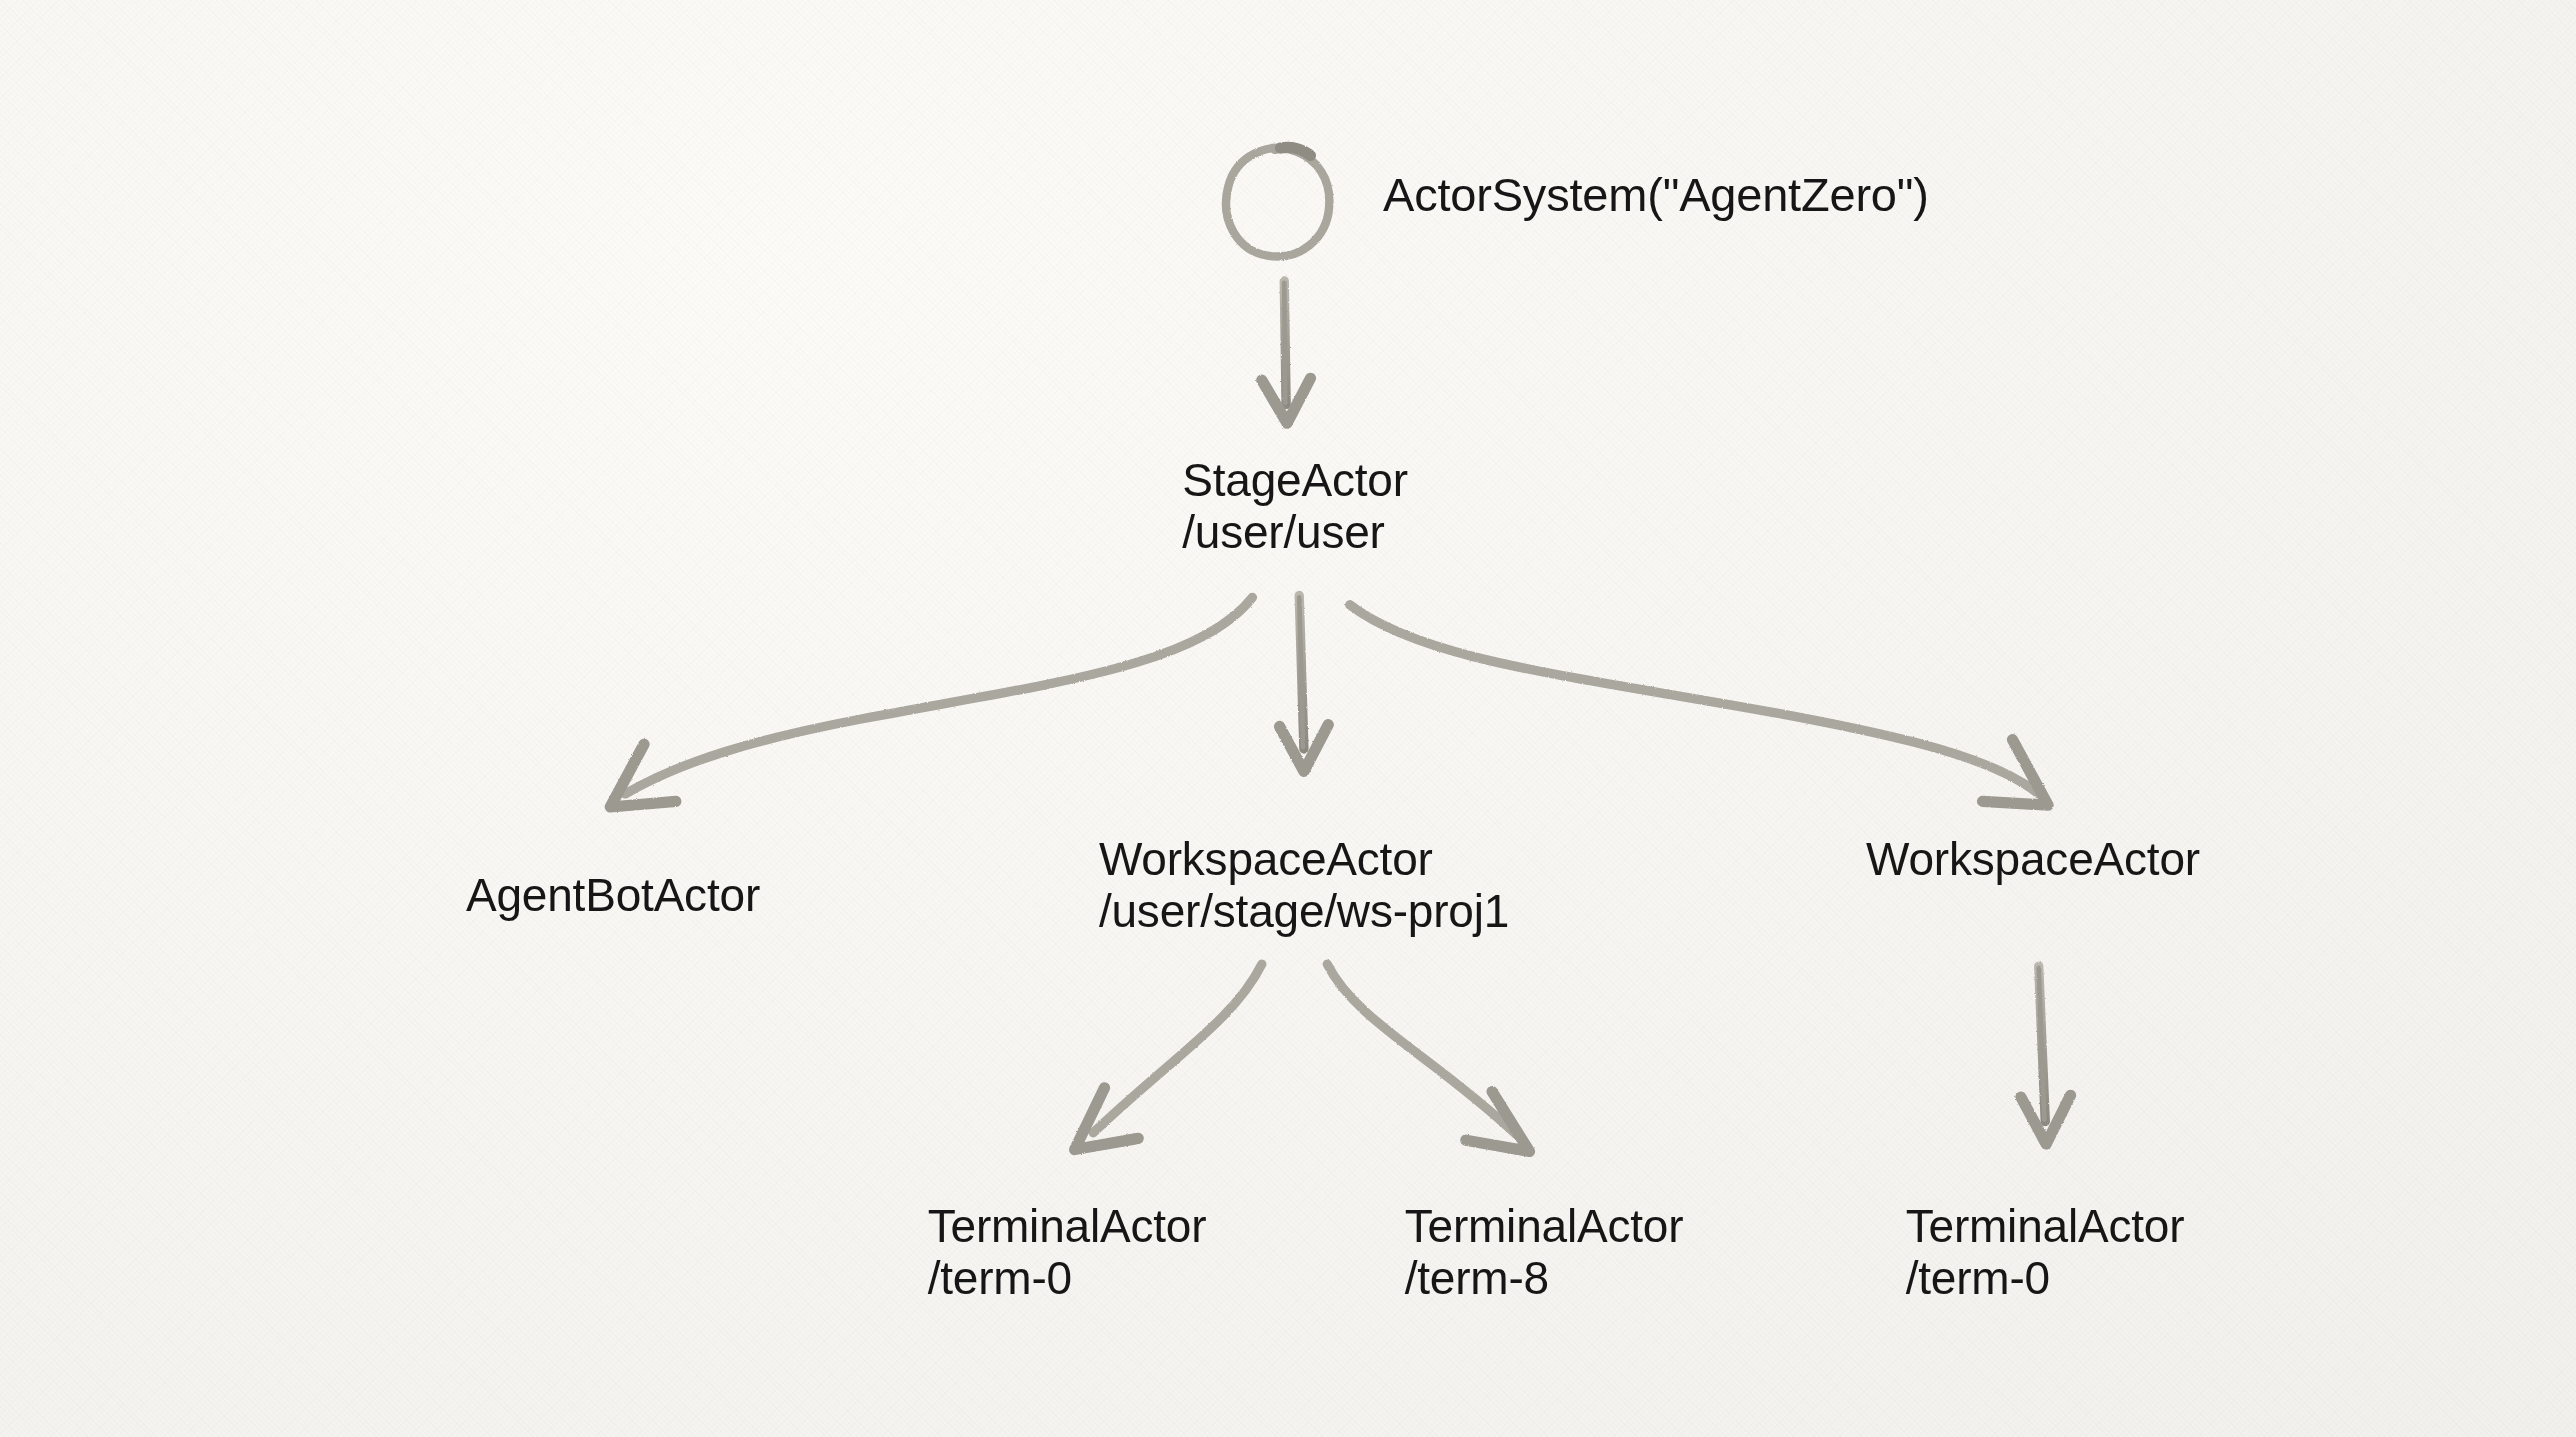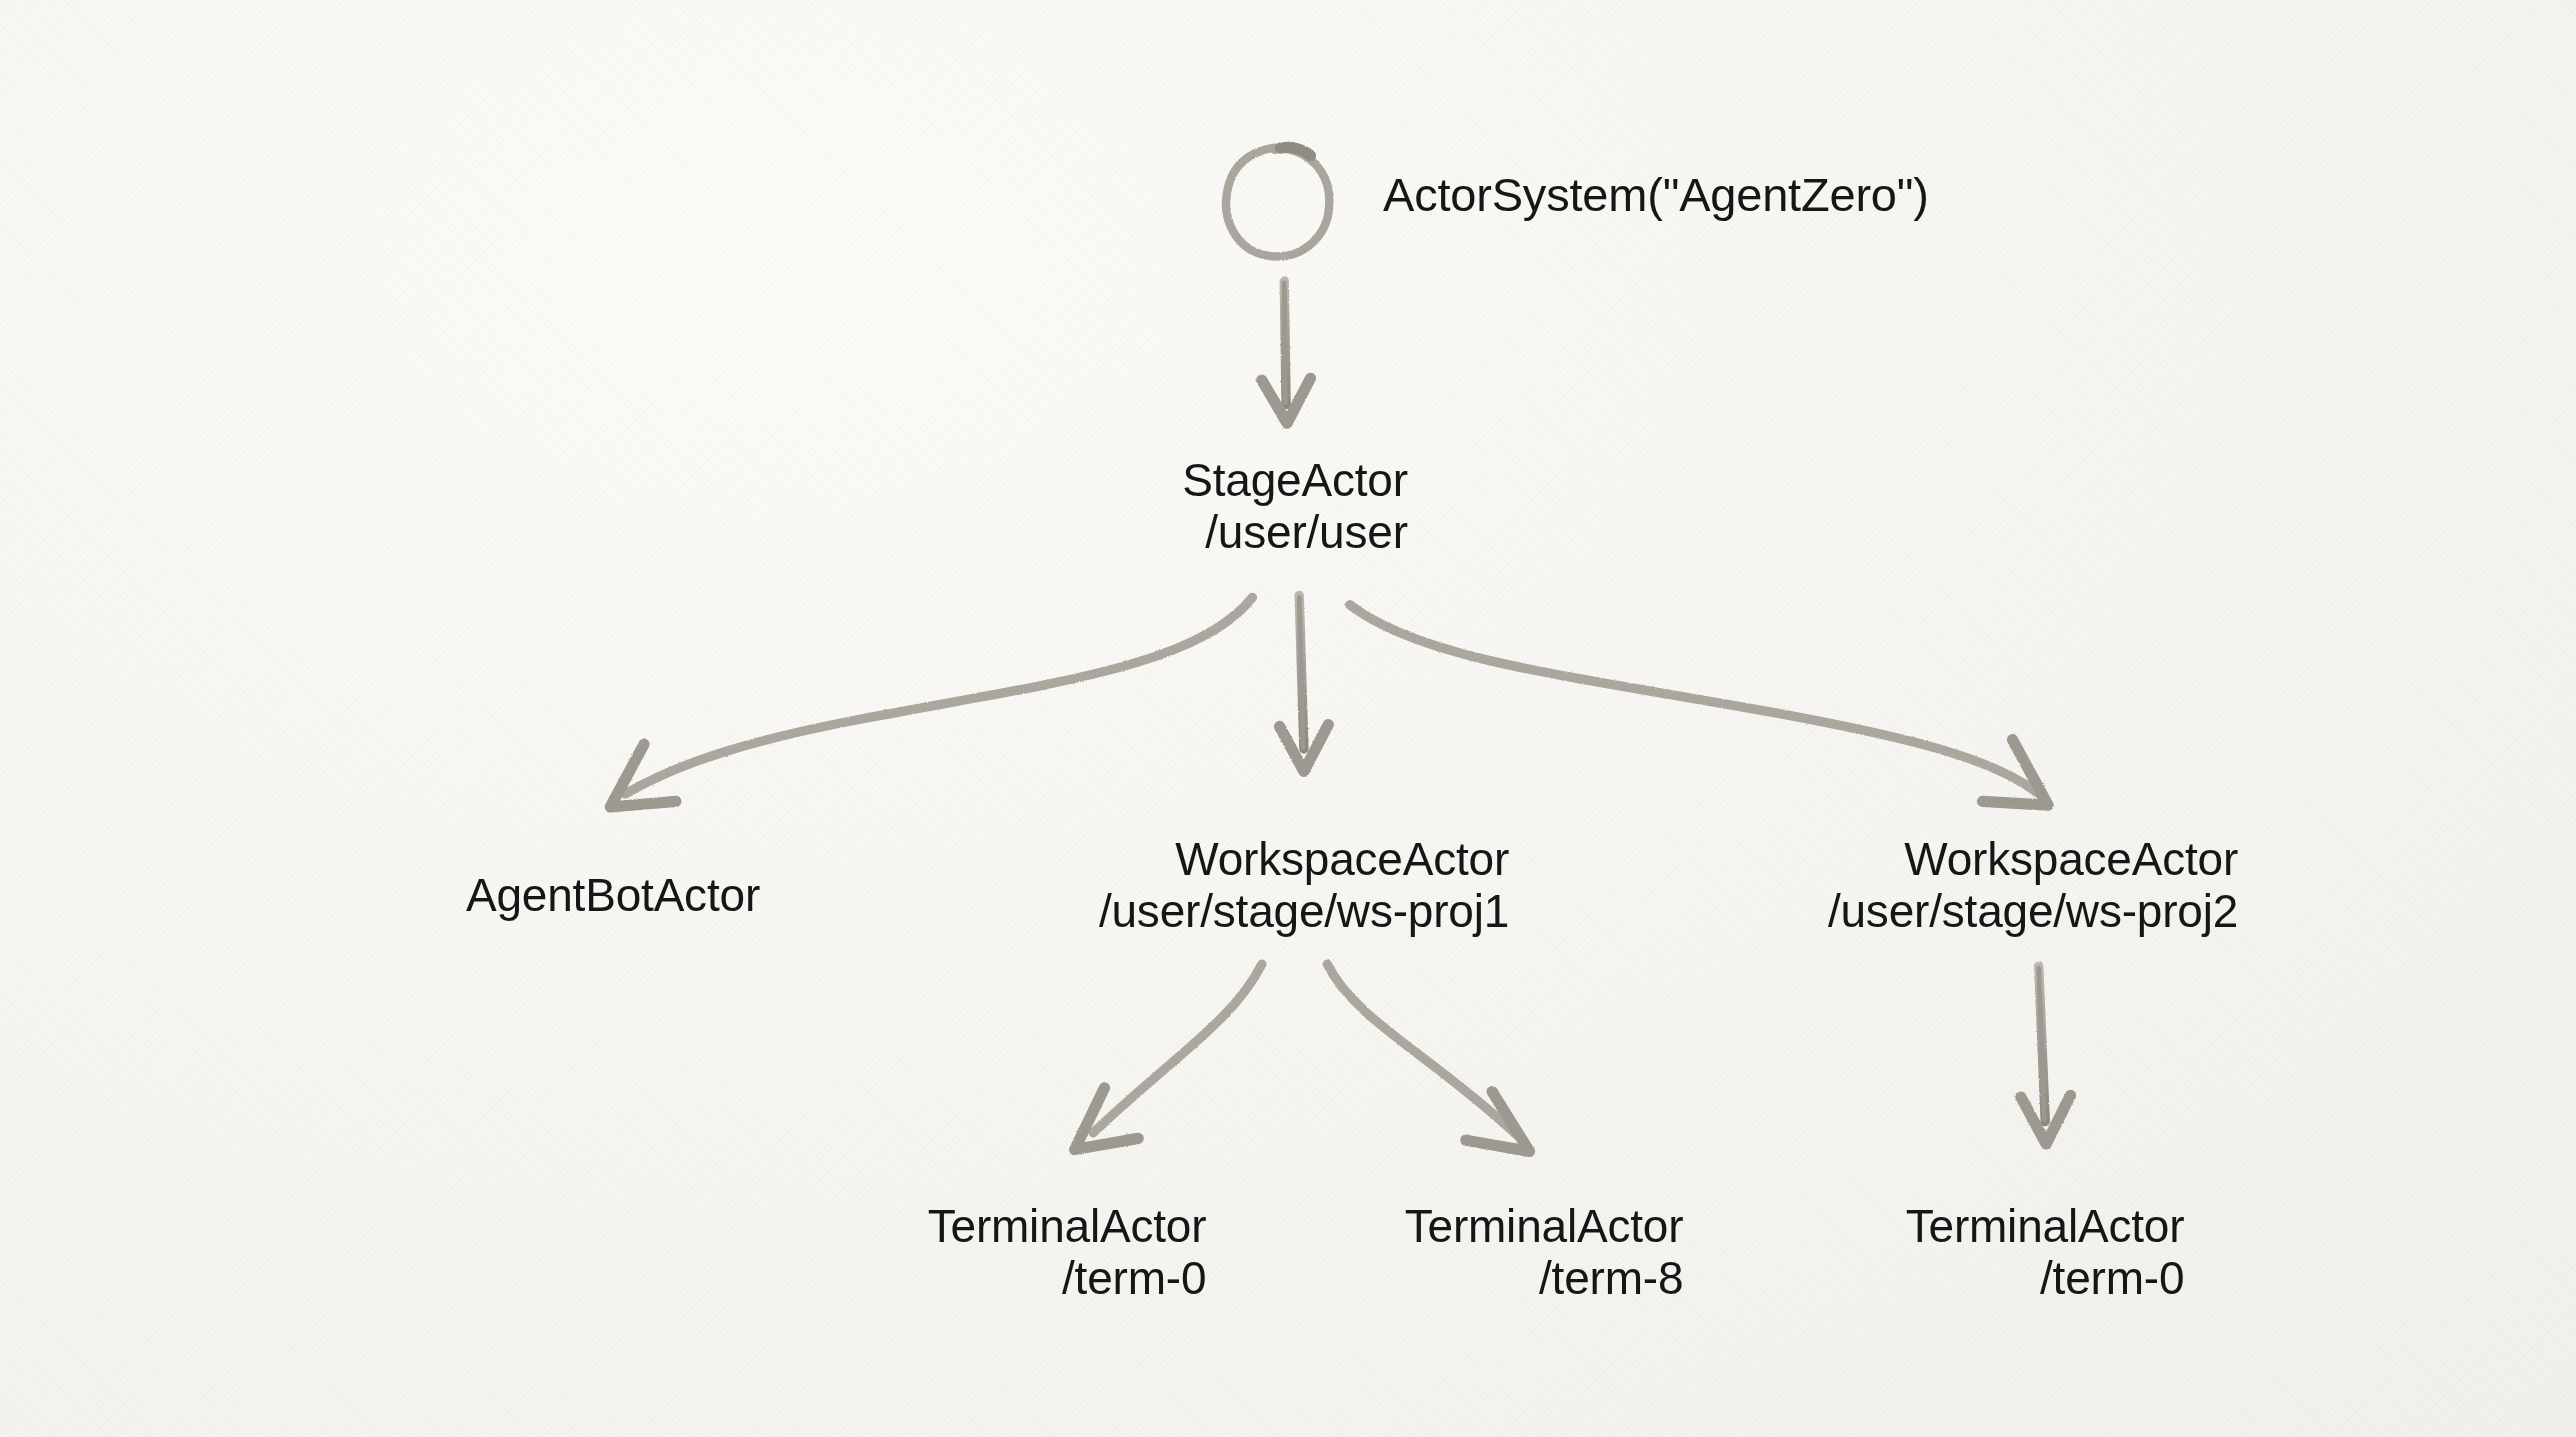--- a/index.html
+++ b/index.html
@@ -29,21 +29,21 @@
   }
   #edges {
     position: absolute;
     inset: 0;
     width: 2576px;
     height: 1438px;
   }
   .node {
     position: absolute;
     transform: translate(-50%, 0);
-    text-align: right;
+    text-align: left;
     color: #161616;
     line-height: 1.14;
     white-space: nowrap;
     letter-spacing: -0.2px;
   }
   .node .line {
     display: block;
     font-size: 46px;
     font-weight: 400;
   }
@@ -136,21 +136,20 @@
     <span class="line">AgentBotActor</span>
   </div>
 
   <div class="node" style="left:1304px; top:833px;">
     <span class="line">WorkspaceActor</span>
     <span class="line">/user/stage/ws-proj1</span>
   </div>
 
   <div class="node" style="left:2033px; top:833px;">
     <span class="line">WorkspaceActor</span>
-    <span class="line">/user/stage/ws-proj2</span>
   </div>
 
   <div class="node" style="left:1067px; top:1200px;">
     <span class="line">TerminalActor</span>
     <span class="line">/term-0</span>
   </div>
 
   <div class="node" style="left:1544px; top:1200px;">
     <span class="line">TerminalActor</span>
     <span class="line">/term-8</span>

